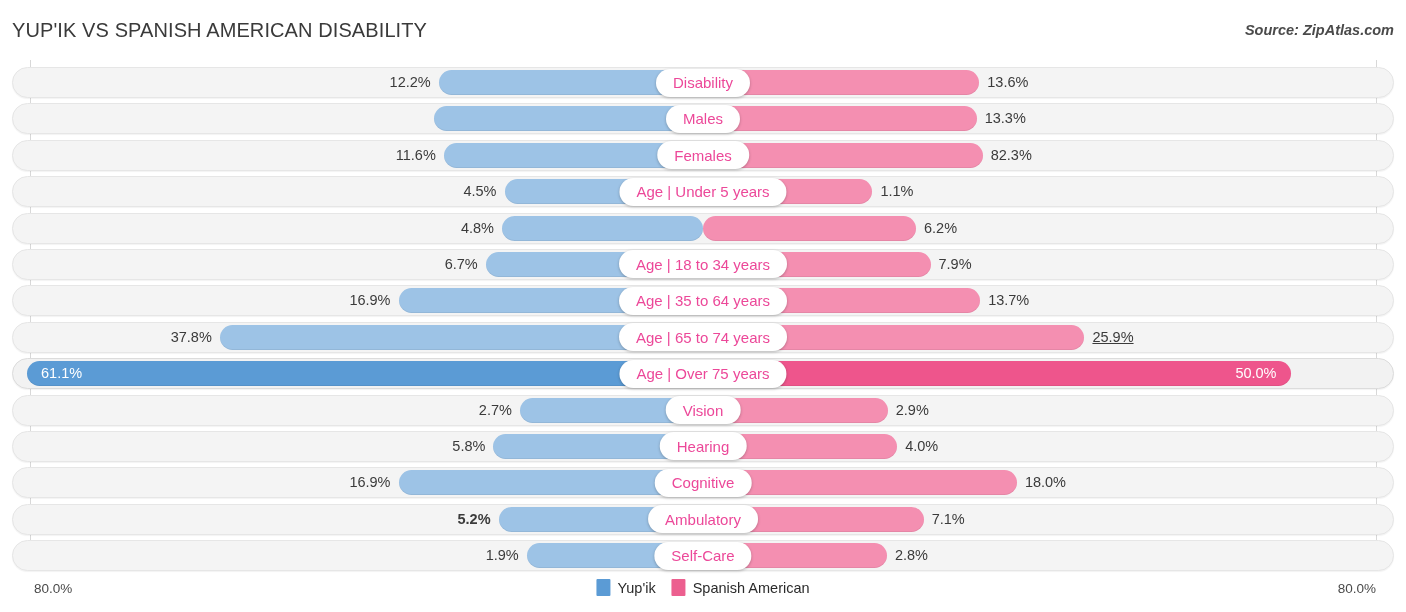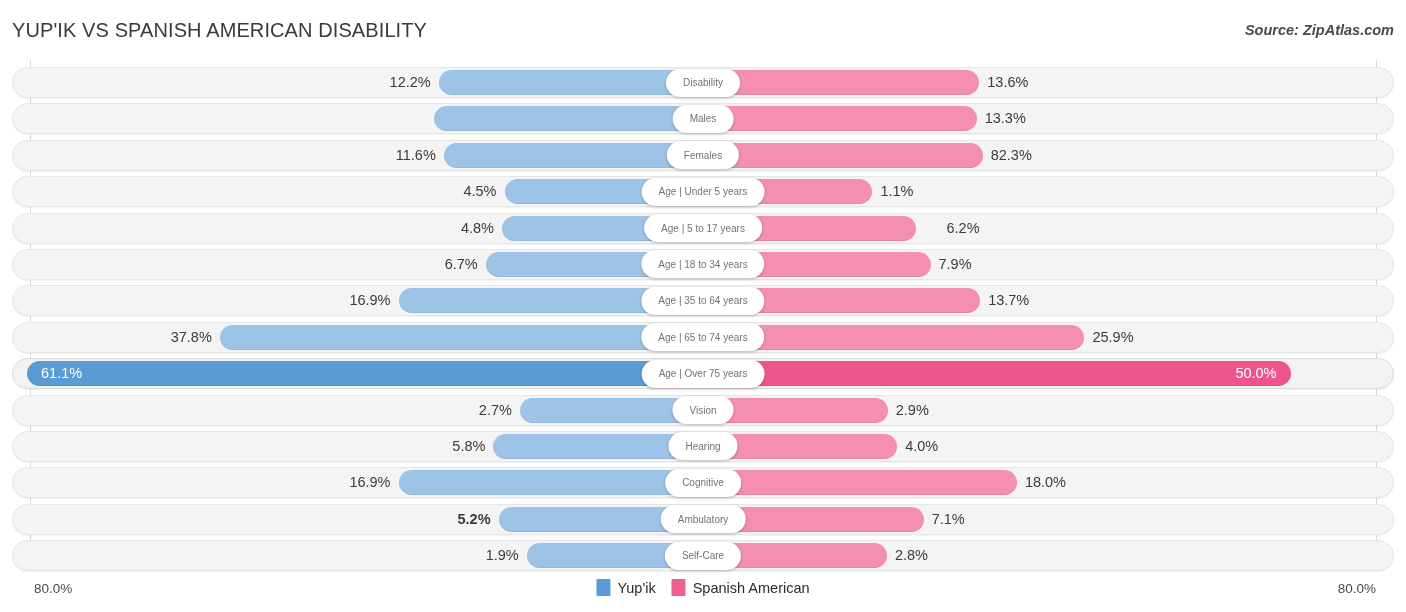--- a/index.html
+++ b/index.html
@@ -118,22 +118,22 @@
     left: 50%;
     transform: translateX(-50%);
     height: 28px;
     padding: 0 17px;
     background: #ffffff;
     border-radius: 15px;
     box-shadow: 0 1px 3px rgba(0,0,0,0.26);
     display: flex;
     align-items: center;
     justify-content: center;
-    font-size: 10px;
-    color: #737373;
+    font-size: 15px;
+    color: #ec4899;
     white-space: nowrap;
     z-index: 4;
   }
 
   
   #footer {
     position: absolute;
     left: 0; top: 575px;
     width: 1406px; height: 37px;
   }
@@ -215,22 +215,21 @@
           <div class="bar bar-right" style="left: 703px; width: 169.405px;"></div>
           <div class="val val-left" style="left: 418.525px; width: 78px;">4.5%</div>
           <div class="val val-right" style="left: 880.405px; width: 78px;">1.1%</div>
           <div class="pill" style="left: 703px;">Age | Under 5 years</div>
         </div>
         <div class="row">
           <div class="track"></div>
           <div class="bar bar-left" style="left: 501.96px; width: 201.04px;"></div>
           <div class="bar bar-right" style="left: 703px; width: 213.01px;"></div>
           <div class="val val-left" style="left: 415.96px; width: 78px;">4.8%</div>
-          <div class="val val-right" style="left: 924.01px; width: 78px; text-align: center;">6.2%</div>
-          <div class="pill" style="left: 703px;">Age | 5 to 17 years</div>
+          <div class="val val-right" style="left: 924.01px; width: 78px;">6.2%</div>
         </div>
         <div class="row">
           <div class="track"></div>
           <div class="bar bar-left" style="left: 485.715px; width: 217.285px;"></div>
           <div class="bar bar-right" style="left: 703px; width: 227.545px;"></div>
           <div class="val val-left" style="left: 399.715px; width: 78px;">6.7%</div>
           <div class="val val-right" style="left: 938.545px; width: 78px;">7.9%</div>
           <div class="pill" style="left: 703px;">Age | 18 to 34 years</div>
         </div>
         <div class="row">
@@ -239,21 +238,21 @@
           <div class="bar bar-right" style="left: 703px; width: 277.135px;"></div>
           <div class="val val-left" style="left: 312.505px; width: 78px;">16.9%</div>
           <div class="val val-right" style="left: 988.135px; width: 78px;">13.7%</div>
           <div class="pill" style="left: 703px;">Age | 35 to 64 years</div>
         </div>
         <div class="row">
           <div class="track"></div>
           <div class="bar bar-left" style="left: 219.81px; width: 483.19px;"></div>
           <div class="bar bar-right" style="left: 703px; width: 381.445px;"></div>
           <div class="val val-left" style="left: 133.81px; width: 78px;">37.8%</div>
-          <div class="val val-right" style="left: 1092.44px; width: 78px;">25.9%</div>
+          <div class="val val-right" style="left: 1092.44px; width: 78px; text-decoration: underline;">25.9%</div>
           <div class="pill" style="left: 703px;">Age | 65 to 74 years</div>
         </div>
         <div class="row row-hl">
           <div class="track track-hl"></div>
           <div class="bar bar-left" style="left: 27px; width: 676px;"></div>
           <div class="bar bar-right" style="left: 703px; width: 587.5px;"></div>
           <div class="val val-left val-inside" style="left: 41px; text-align: left;">61.1%</div>
           <div class="val val-right val-inside" style="left: 1224.5px; width: 52px; text-align: right;">50.0%</div>
           <div class="pill" style="left: 703px;">Age | Over 75 years</div>
         </div>

